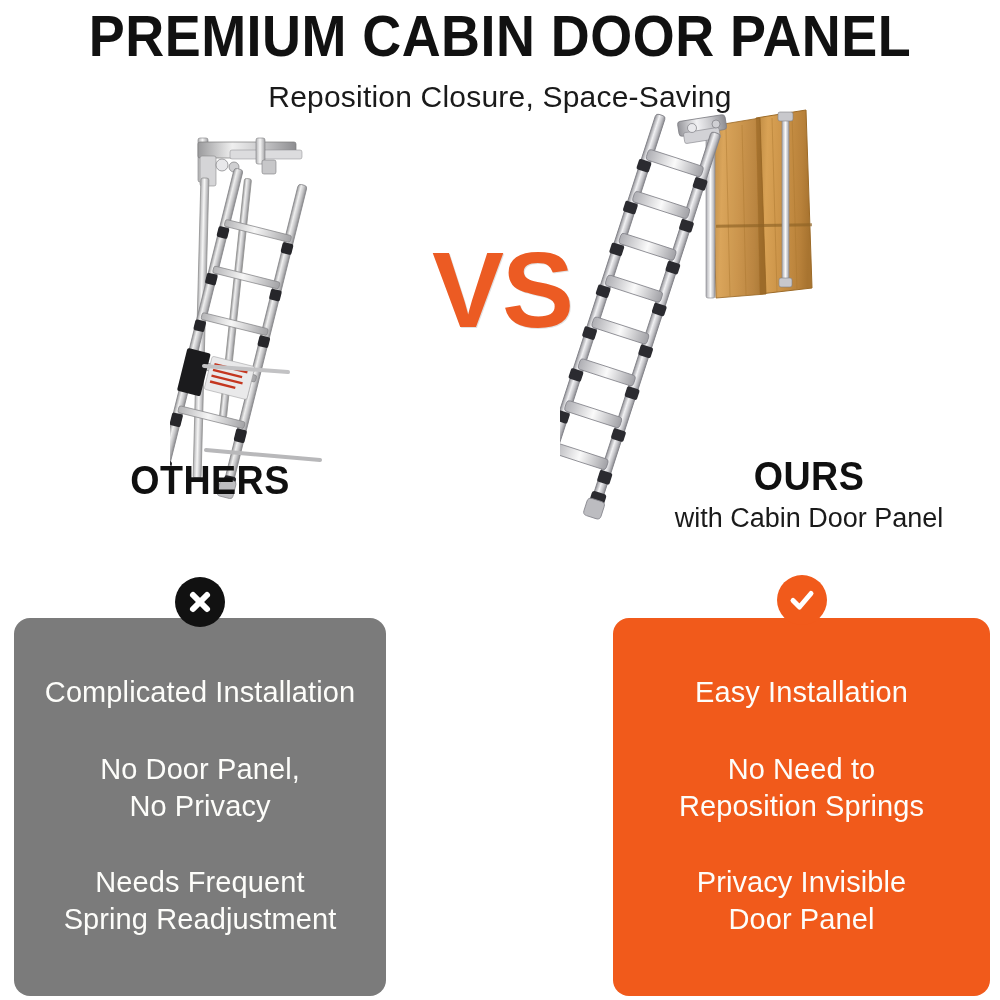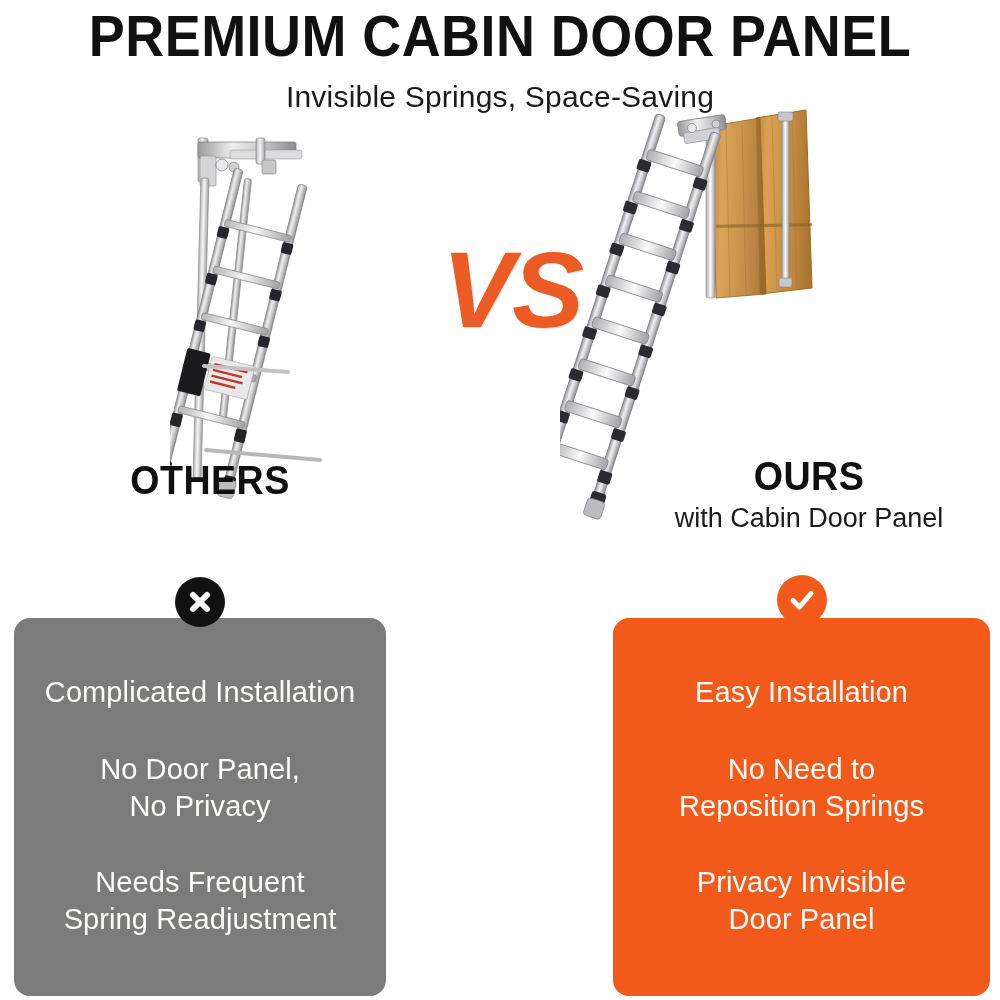--- a/index.html
+++ b/index.html
@@ -52,25 +52,24 @@
     letter-spacing: 0.2px;
     white-space: nowrap;
   }
 
   
   .vs {
     position: absolute;
     left: 432px;
     top: 236px;
     width: 160px;
-    text-align: center;
+    text-align: left;
     font-family: "Liberation Sans Narrow", "Liberation Sans", sans-serif;
     font-size: 108px;
     font-weight: 700;
-    font-style: italic;
     color: #ec5b23;
     line-height: 1;
     letter-spacing: -2px;
     text-shadow: 1px 1px 0 rgba(0,0,0,0.12);
   }
 
   
   .product {
     position: absolute;
   }
@@ -155,21 +154,21 @@
   .badge-x     { left: 175px; top: 577px; background: #111111; }
   .badge-check { left: 777px; top: 575px; background: #f15a1b; }
   .badge svg { display: block; }
 </style>
 </head>
 <body>
 
 <div class="stage">
 
   <div class="title">PREMIUM CABIN DOOR PANEL</div>
-  <div class="subtitle">Invisible Springs, Space-Saving</div>
+  <div class="subtitle">Reposition Closure, Space-Saving</div>
 
   <div class="product product-left">
     <svg width="260" height="380" viewBox="0 0 260 380" xmlns="http://www.w3.org/2000/svg">
       <defs>
         <linearGradient id="alu" x1="0" y1="0" x2="1" y2="0">
           <stop offset="0%" stop-color="#9a9a9c"></stop>
           <stop offset="35%" stop-color="#efefef"></stop>
           <stop offset="65%" stop-color="#c9c9cb"></stop>
           <stop offset="100%" stop-color="#8d8d90"></stop>
         </linearGradient>

